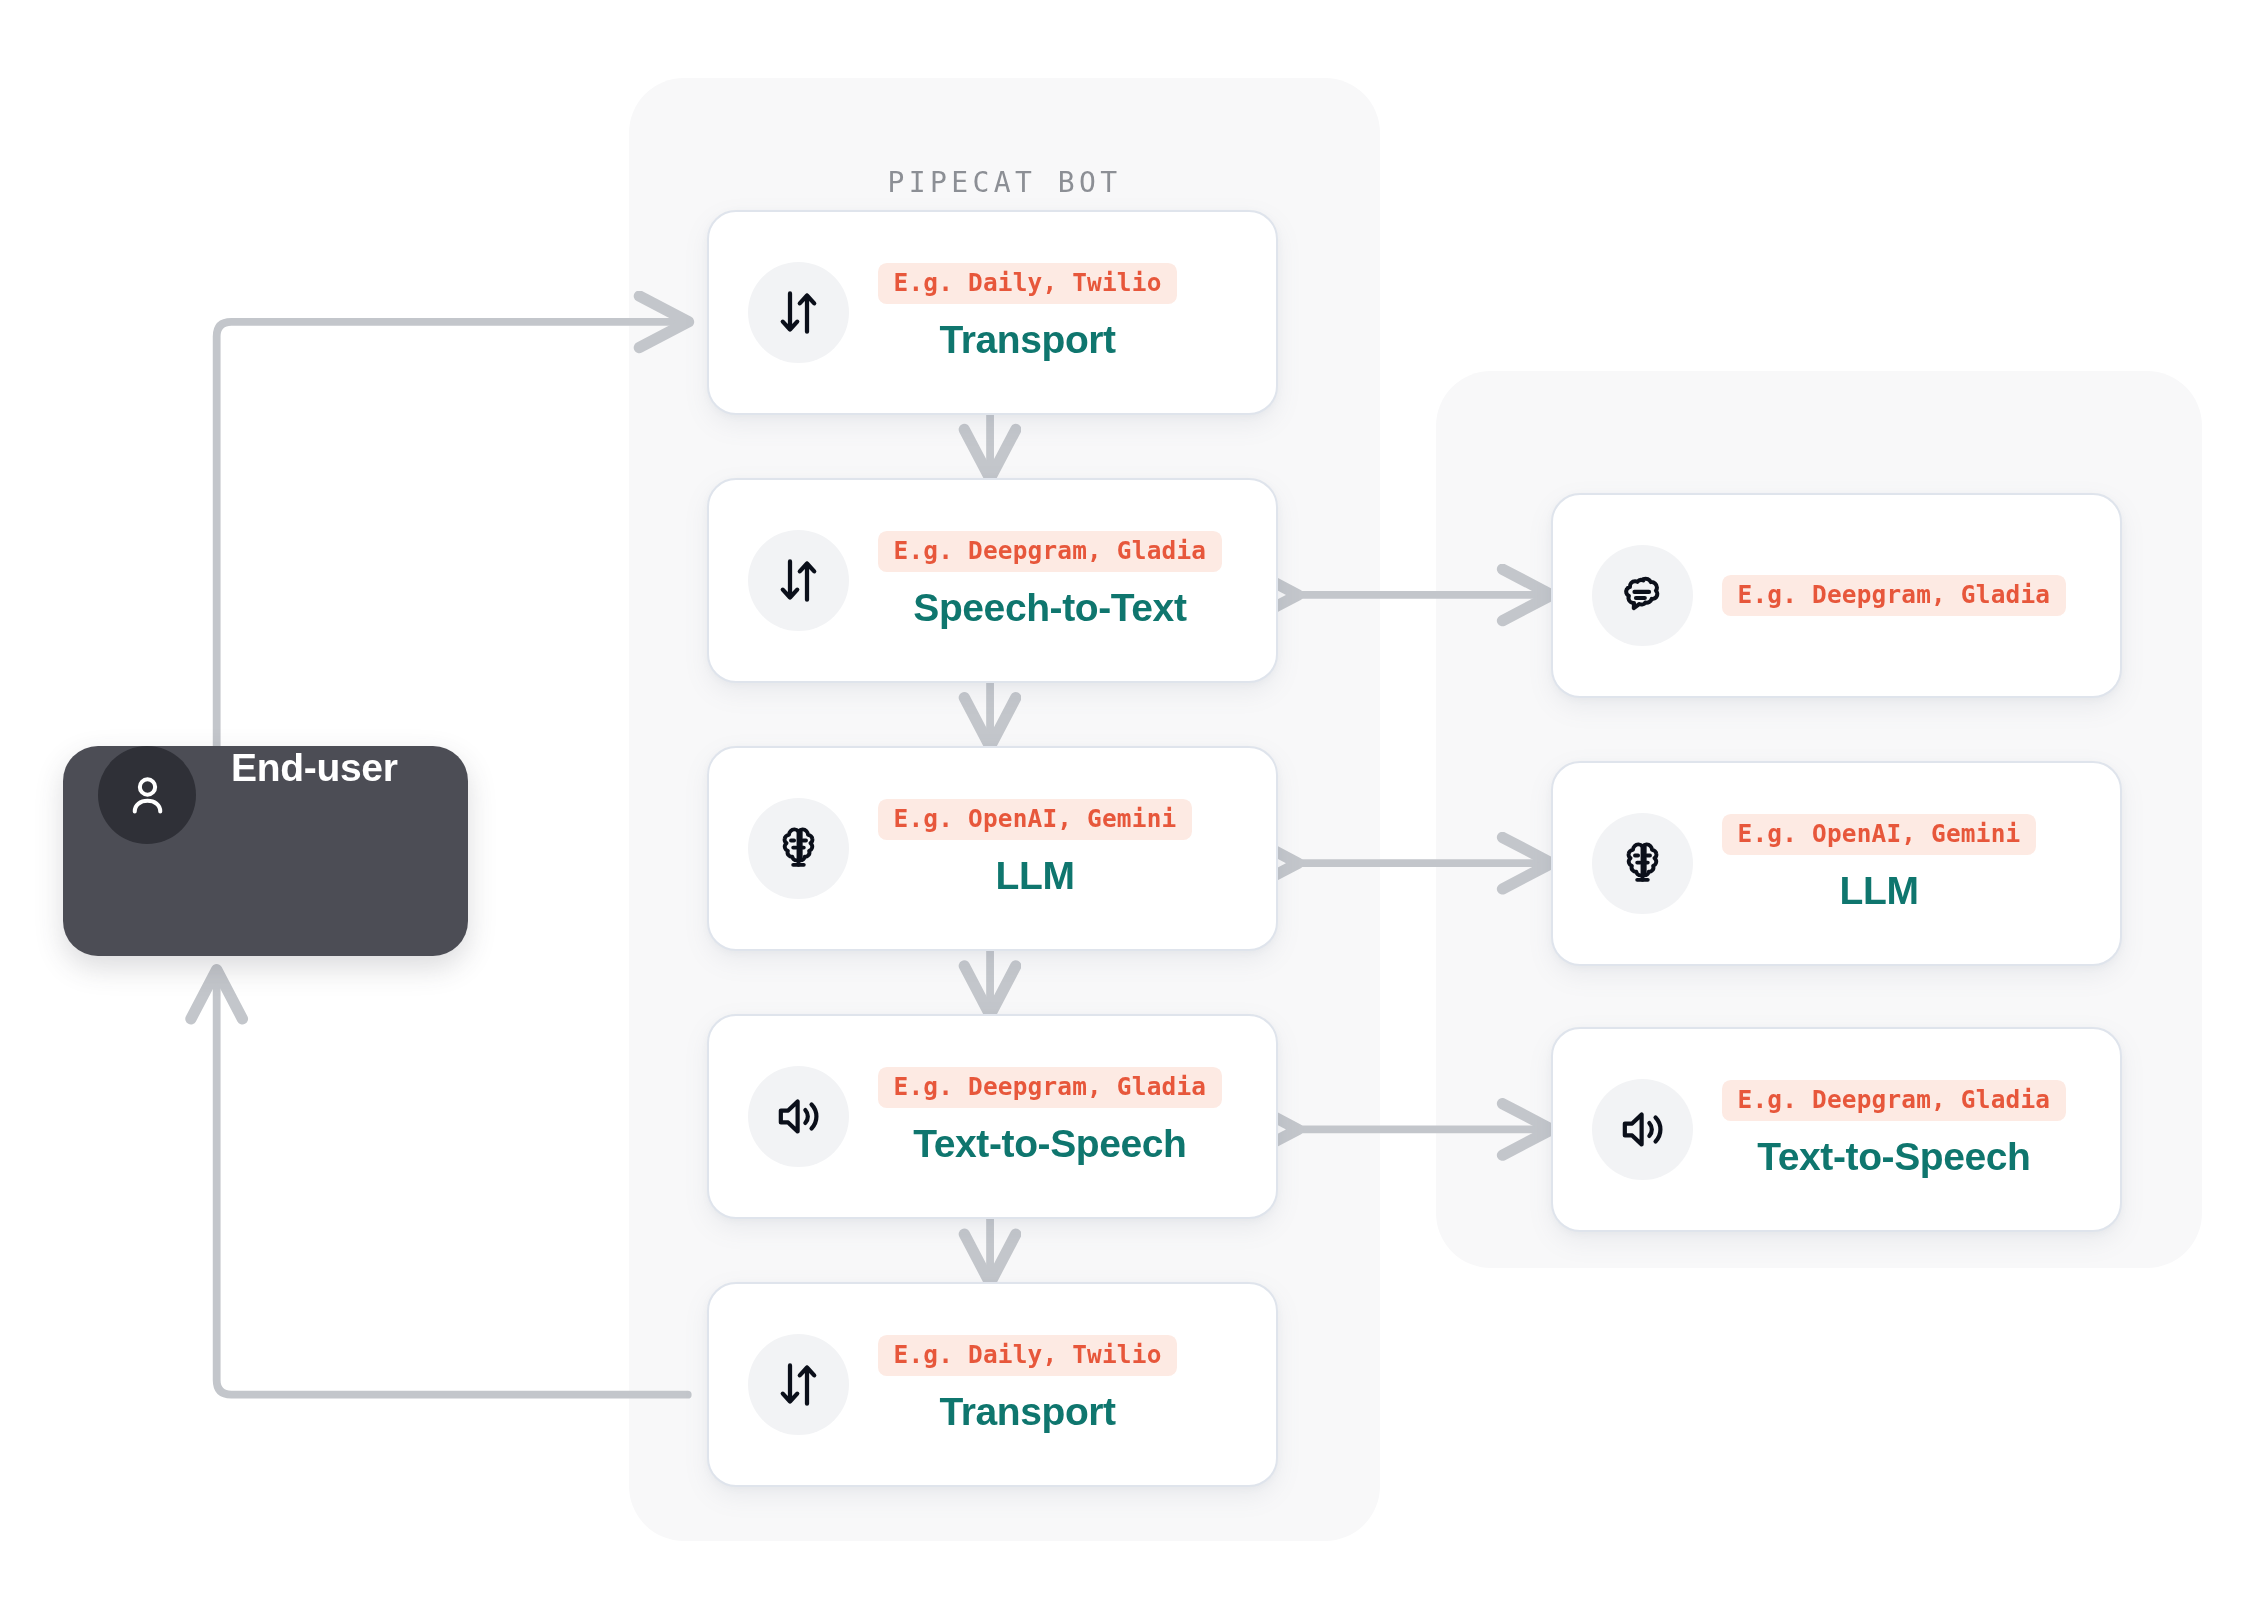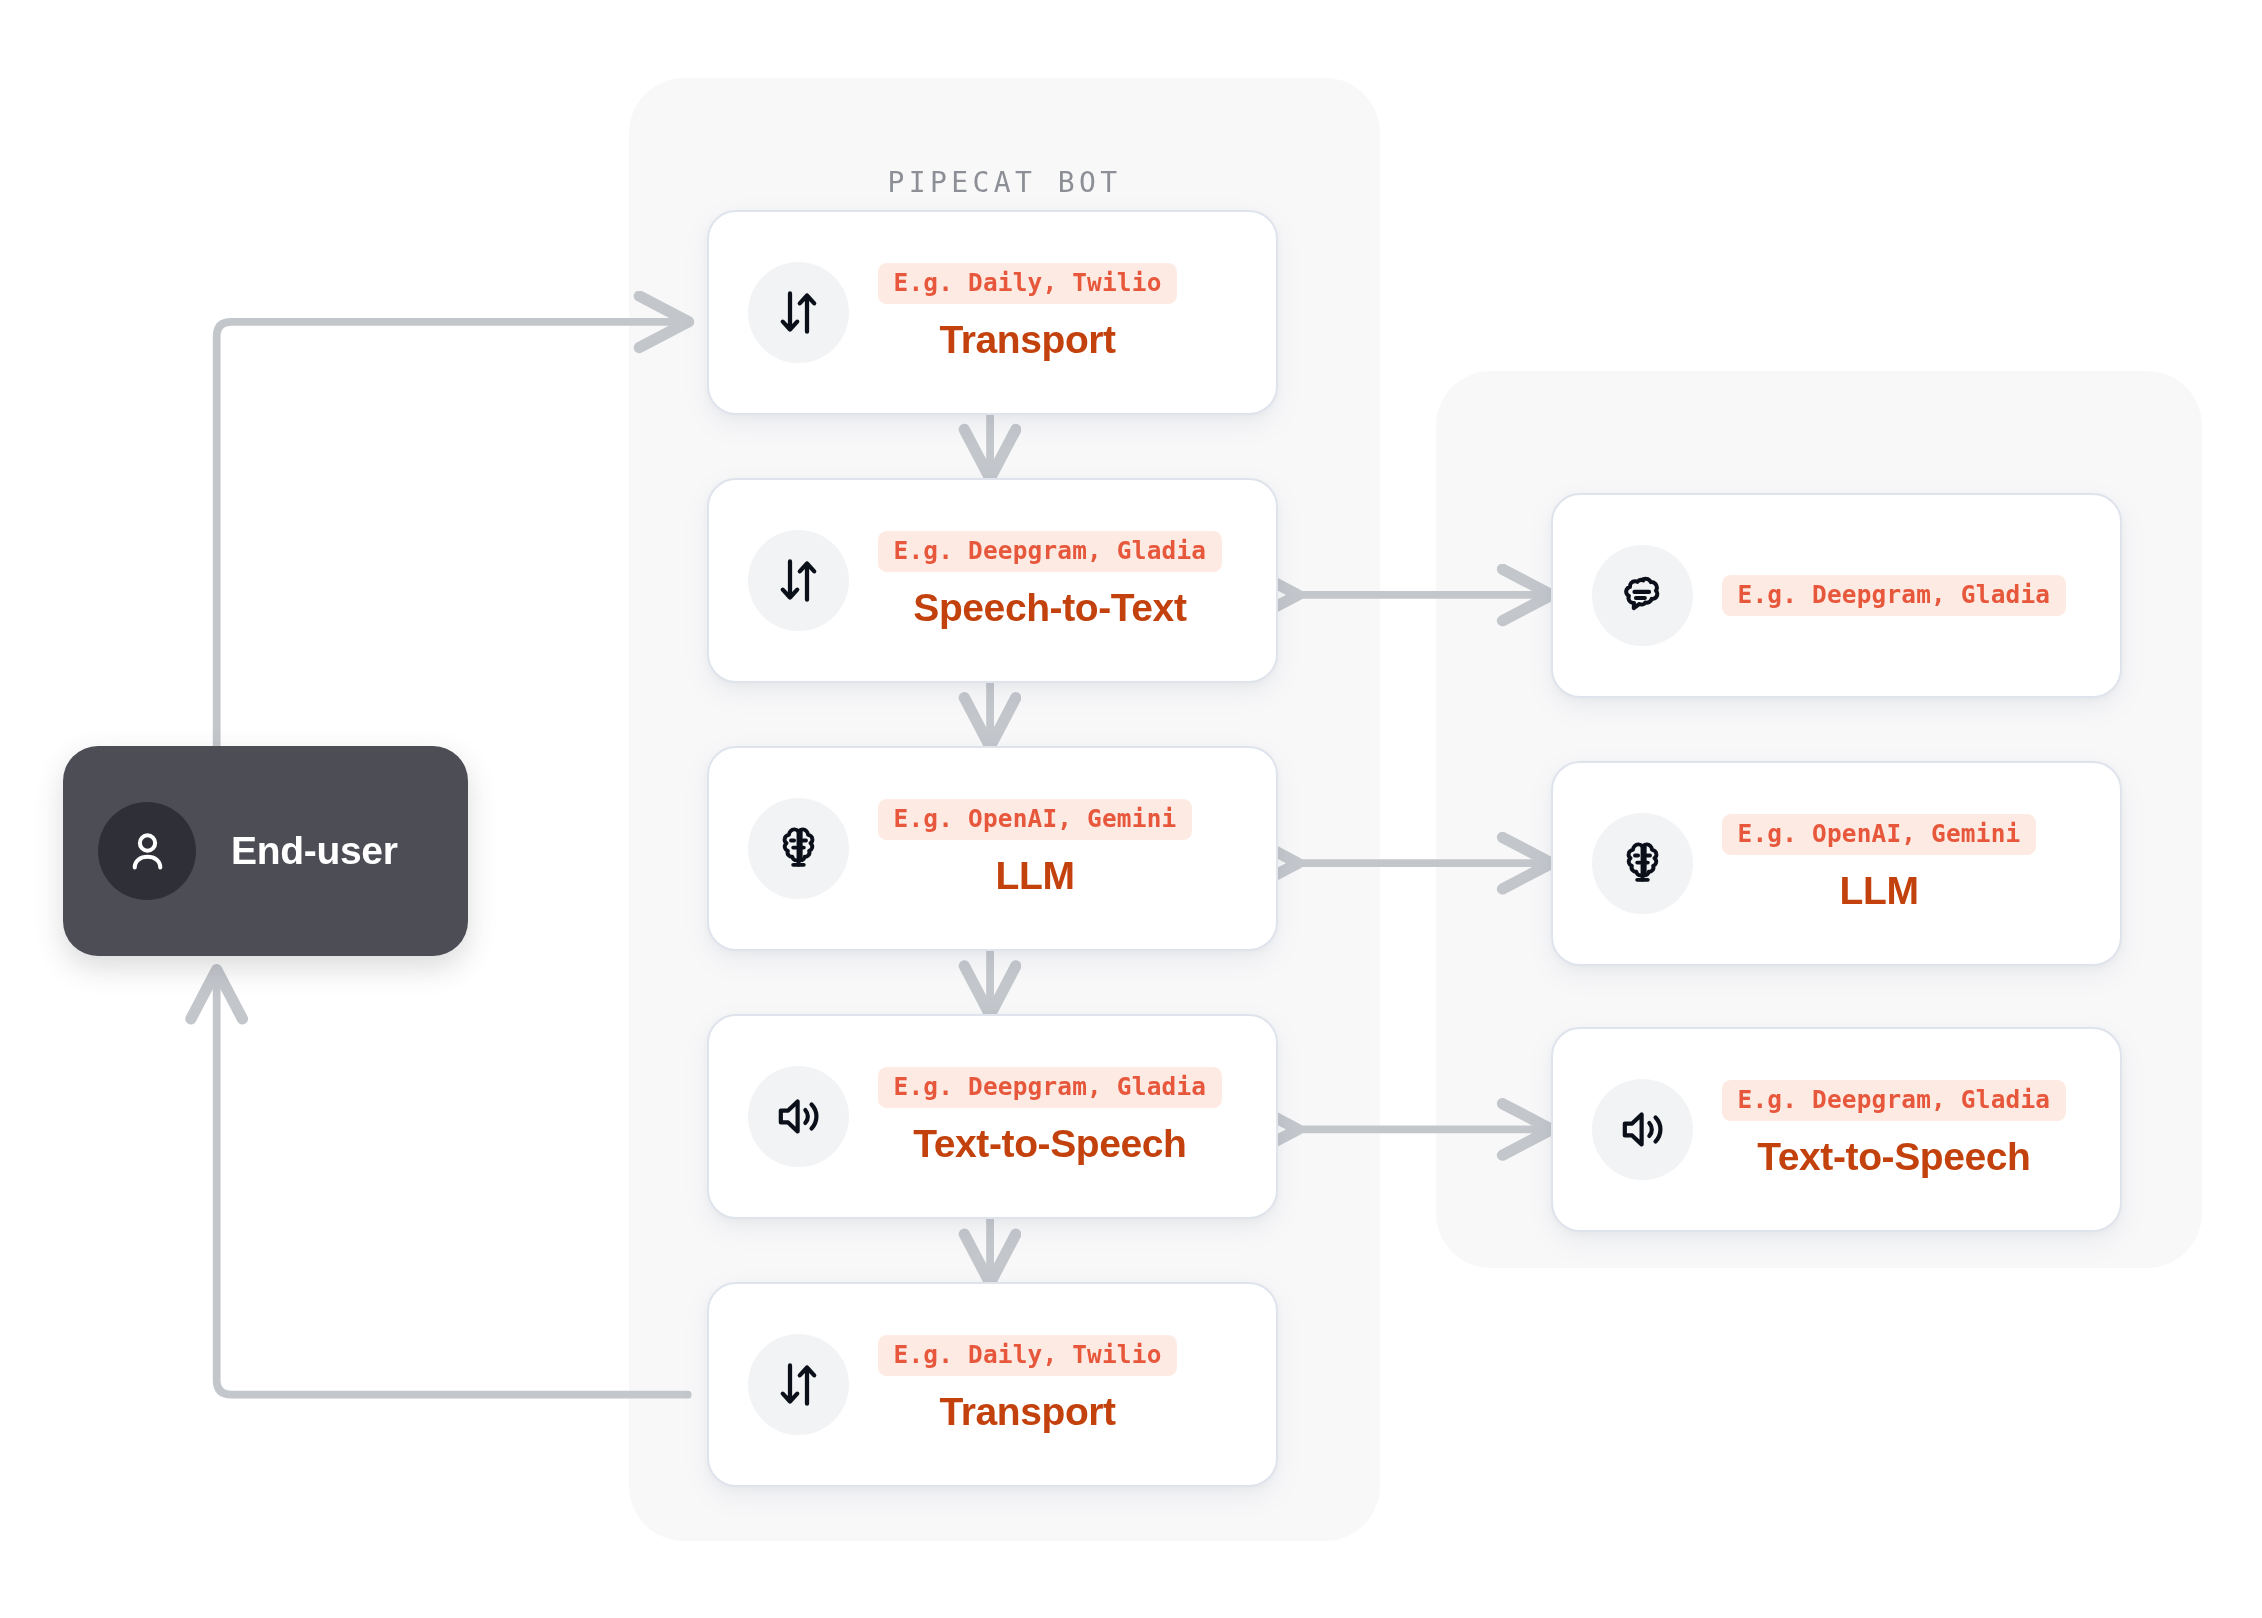--- a/index.html
+++ b/index.html
@@ -88,34 +88,34 @@
     font-size: 24.4px;
     letter-spacing: 0.2px;
     padding: 6.8px 15.6px 8.8px 15.6px;
     border-radius: 8.8px;
     line-height: 1.05;
     white-space: nowrap;
   }
   .card-title {
     font-size: 39px;
     font-weight: 700;
-    color: #c2410c;
+    color: #0f766e;
     letter-spacing: -0.4px;
     margin-top: 13.7px;
     white-space: nowrap;
   }
   .card.no-title .card-body { justify-content: center; }
 
   
   #enduser {
     position: absolute;
     background: #4c4d55;
     border-radius: 35px;
     display: flex;
-    align-items: center;
+    align-items: flex-start;
     z-index: 12;
     box-shadow: 0 11.7px 29px rgba(60, 62, 72, 0.18);
   }
   #enduser .eu-avatar {
     width: 98px;
     height: 98px;
     min-width: 98px;
     border-radius: 50%;
     background: #2f3037;
     display: flex;

